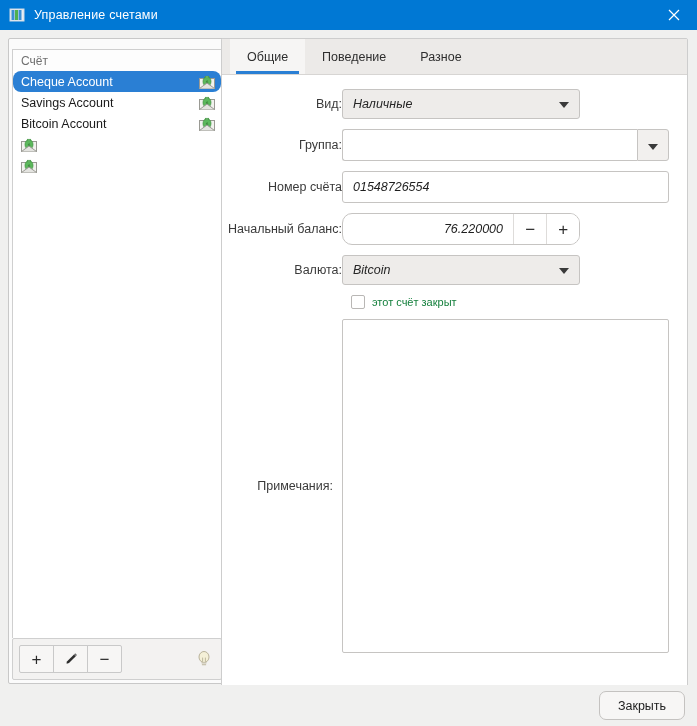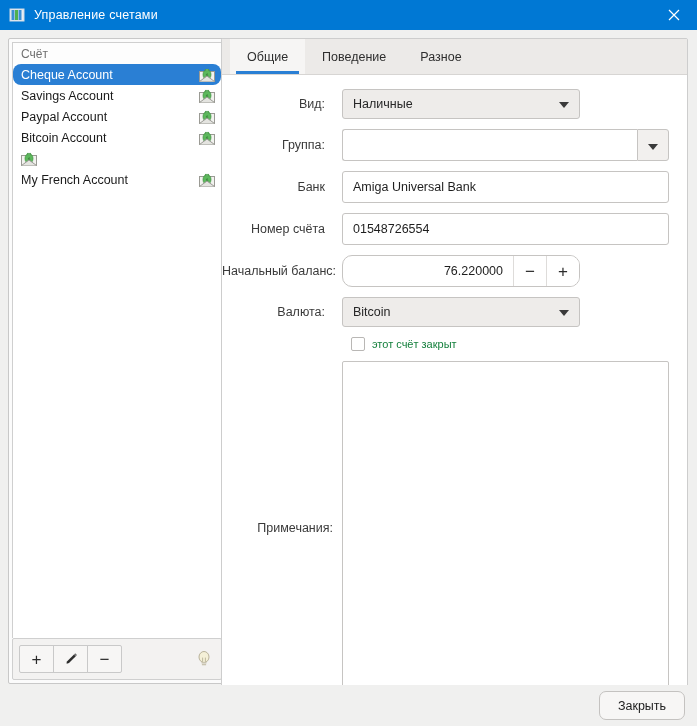--- a/index.html
+++ b/index.html
@@ -57,21 +57,21 @@
     left: 8px; top: 8px;
     width: 218px; height: 646px;
     background: #fbfbfb;
     border: 1px solid #c8c8c8;
     border-radius: 2px;
     display: flex; flex-direction: column;
   }
   #account-list {
     flex: 1 1 auto;
     background: #ffffff;
-    margin: 3px 3px 0 3px;
+    margin: 10px 3px 0 3px;
     border: 1px solid #cfcfcf;
     border-bottom: none;
     overflow: hidden;
   }
   .list-header {
     height: 21px;
     font-size: 12px;
     color: #707070;
     padding-left: 8px;
     display: flex; align-items: center;
@@ -164,24 +164,24 @@
   .row {
     display: flex; align-items: center;
     margin-bottom: 10px;
   }
   .lbl {
     width: 120px;
     flex: 0 0 120px;
     text-align: right;
     font-size: 12.5px;
     color: #3a3a3a;
-    padding-right: 17px;
+    padding-right: 0;
     white-space: nowrap;
   }
-  .field { flex: 1 1 auto; }
+  .field { flex: 1 1 auto; font-style: italic; }
 
   
   .combo {
     height: 30px;
     background: #eeecea;
     border: 1px solid #c6c4c2;
     border-radius: 3px;
     display: flex; align-items: center;
     padding: 0 10px;
     font-size: 12.5px;
@@ -359,32 +359,20 @@
             <svg width="16" height="14" viewBox="0 0 16 14">
               <rect x="0.5" y="3.5" width="15" height="10" fill="#f2f2ef" stroke="#9a9a94" stroke-width="1"></rect>
               <ellipse cx="8" cy="6.5" rx="4" ry="5" fill="#5cb85c" stroke="#3f8f3f" stroke-width=".7"></ellipse>
               <rect x="6.2" y="1.2" width="3.6" height="1.6" fill="#8fd18f" stroke="#3f8f3f" stroke-width=".5"></rect>
               <text x="8" y="9" font-size="5" fill="#2c6b2c" text-anchor="middle" font-family="DejaVu Sans">$</text>
               <path d="M0.5 13.5 L8 8 L15.5 13.5" fill="#e4e4e0" stroke="#9a9a94" stroke-width="1"></path>
             </svg>
           </span>
         </div>
 
-        <div class="list-row">
-          <span class="row-label">Paypal Account</span>
-          <span class="acct-icon">
-            <svg width="16" height="14" viewBox="0 0 16 14">
-              <rect x="0.5" y="3.5" width="15" height="10" fill="#f2f2ef" stroke="#9a9a94" stroke-width="1"></rect>
-              <ellipse cx="8" cy="6.5" rx="4" ry="5" fill="#5cb85c" stroke="#3f8f3f" stroke-width=".7"></ellipse>
-              <rect x="6.2" y="1.2" width="3.6" height="1.6" fill="#8fd18f" stroke="#3f8f3f" stroke-width=".5"></rect>
-              <text x="8" y="9" font-size="5" fill="#2c6b2c" text-anchor="middle" font-family="DejaVu Sans">$</text>
-              <path d="M0.5 13.5 L8 8 L15.5 13.5" fill="#e4e4e0" stroke="#9a9a94" stroke-width="1"></path>
-            </svg>
-          </span>
-        </div>
 
         <div class="list-row">
           <span class="row-label">Bitcoin Account</span>
           <span class="acct-icon">
             <svg width="16" height="14" viewBox="0 0 16 14">
               <rect x="0.5" y="3.5" width="15" height="10" fill="#f2f2ef" stroke="#9a9a94" stroke-width="1"></rect>
               <ellipse cx="8" cy="6.5" rx="4" ry="5" fill="#5cb85c" stroke="#3f8f3f" stroke-width=".7"></ellipse>
               <rect x="6.2" y="1.2" width="3.6" height="1.6" fill="#8fd18f" stroke="#3f8f3f" stroke-width=".5"></rect>
               <text x="8" y="9" font-size="5" fill="#2c6b2c" text-anchor="middle" font-family="DejaVu Sans">$</text>
               <path d="M0.5 13.5 L8 8 L15.5 13.5" fill="#e4e4e0" stroke="#9a9a94" stroke-width="1"></path>
@@ -398,21 +386,20 @@
               <rect x="0.5" y="3.5" width="15" height="10" fill="#f2f2ef" stroke="#9a9a94" stroke-width="1"></rect>
               <ellipse cx="8" cy="6.5" rx="4" ry="5" fill="#5cb85c" stroke="#3f8f3f" stroke-width=".7"></ellipse>
               <rect x="6.2" y="1.2" width="3.6" height="1.6" fill="#8fd18f" stroke="#3f8f3f" stroke-width=".5"></rect>
               <text x="8" y="9" font-size="5" fill="#2c6b2c" text-anchor="middle" font-family="DejaVu Sans">$</text>
               <path d="M0.5 13.5 L8 8 L15.5 13.5" fill="#e4e4e0" stroke="#9a9a94" stroke-width="1"></path>
             </svg>
           </span>
         </div>
 
         <div class="list-row">
-          <span class="row-label">My French Account</span>
           <span class="acct-icon">
             <svg width="16" height="14" viewBox="0 0 16 14">
               <rect x="0.5" y="3.5" width="15" height="10" fill="#f2f2ef" stroke="#9a9a94" stroke-width="1"></rect>
               <ellipse cx="8" cy="6.5" rx="4" ry="5" fill="#5cb85c" stroke="#3f8f3f" stroke-width=".7"></ellipse>
               <rect x="6.2" y="1.2" width="3.6" height="1.6" fill="#8fd18f" stroke="#3f8f3f" stroke-width=".5"></rect>
               <text x="8" y="9" font-size="5" fill="#2c6b2c" text-anchor="middle" font-family="DejaVu Sans">$</text>
               <path d="M0.5 13.5 L8 8 L15.5 13.5" fill="#e4e4e0" stroke="#9a9a94" stroke-width="1"></path>
             </svg>
           </span>
         </div>
@@ -472,26 +459,20 @@
                 <span>
                   <svg width="10" height="6" viewBox="0 0 10 6">
                       <path d="M0 0 L10 0 L5 6 Z" fill="#3a3a3a"></path>
                     </svg>
                 </span>
               </div>
             </div>
           </div>
         </div>
 
-        <div class="row">
-          <div class="lbl">Банк</div>
-          <div class="field">
-            <div class="textinput" placeholder="">Amiga Universal Bank</div>
-          </div>
-        </div>
 
         <div class="row">
           <div class="lbl">Номер счёта</div>
           <div class="field">
             <div class="textinput" placeholder="">01548726554</div>
           </div>
         </div>
 
         <div class="row">
           <div class="lbl">Начальный баланс:</div>

